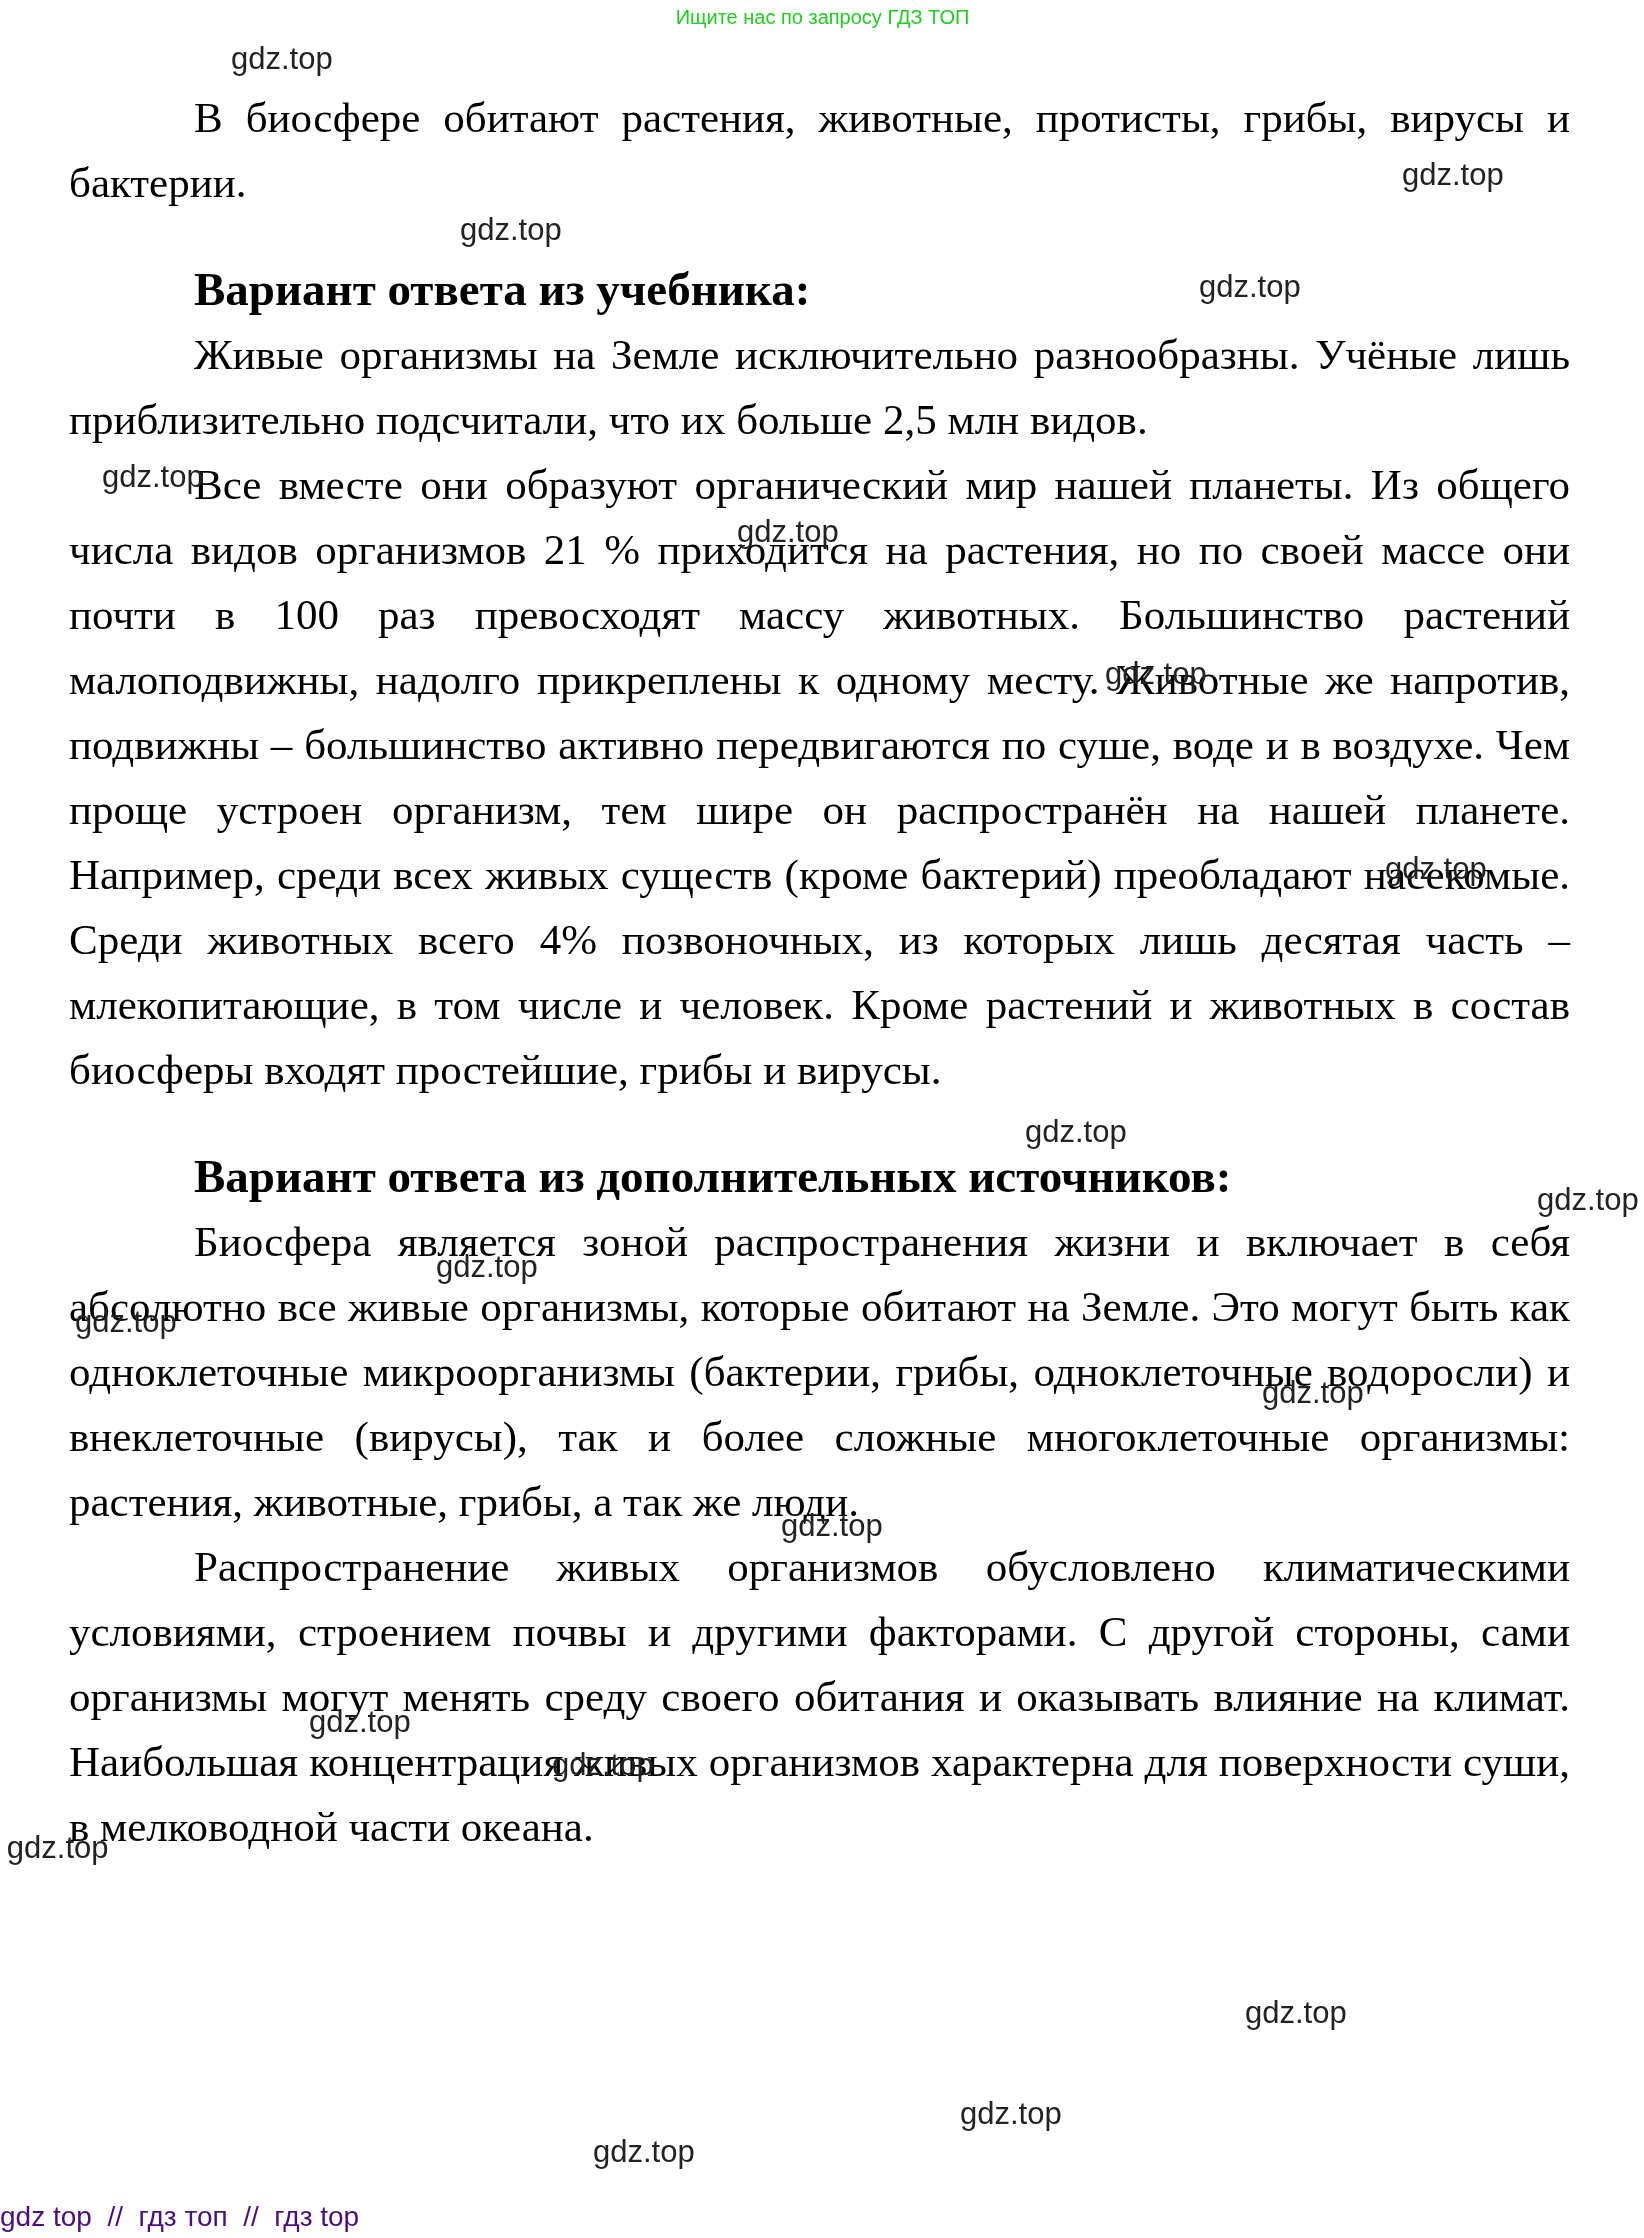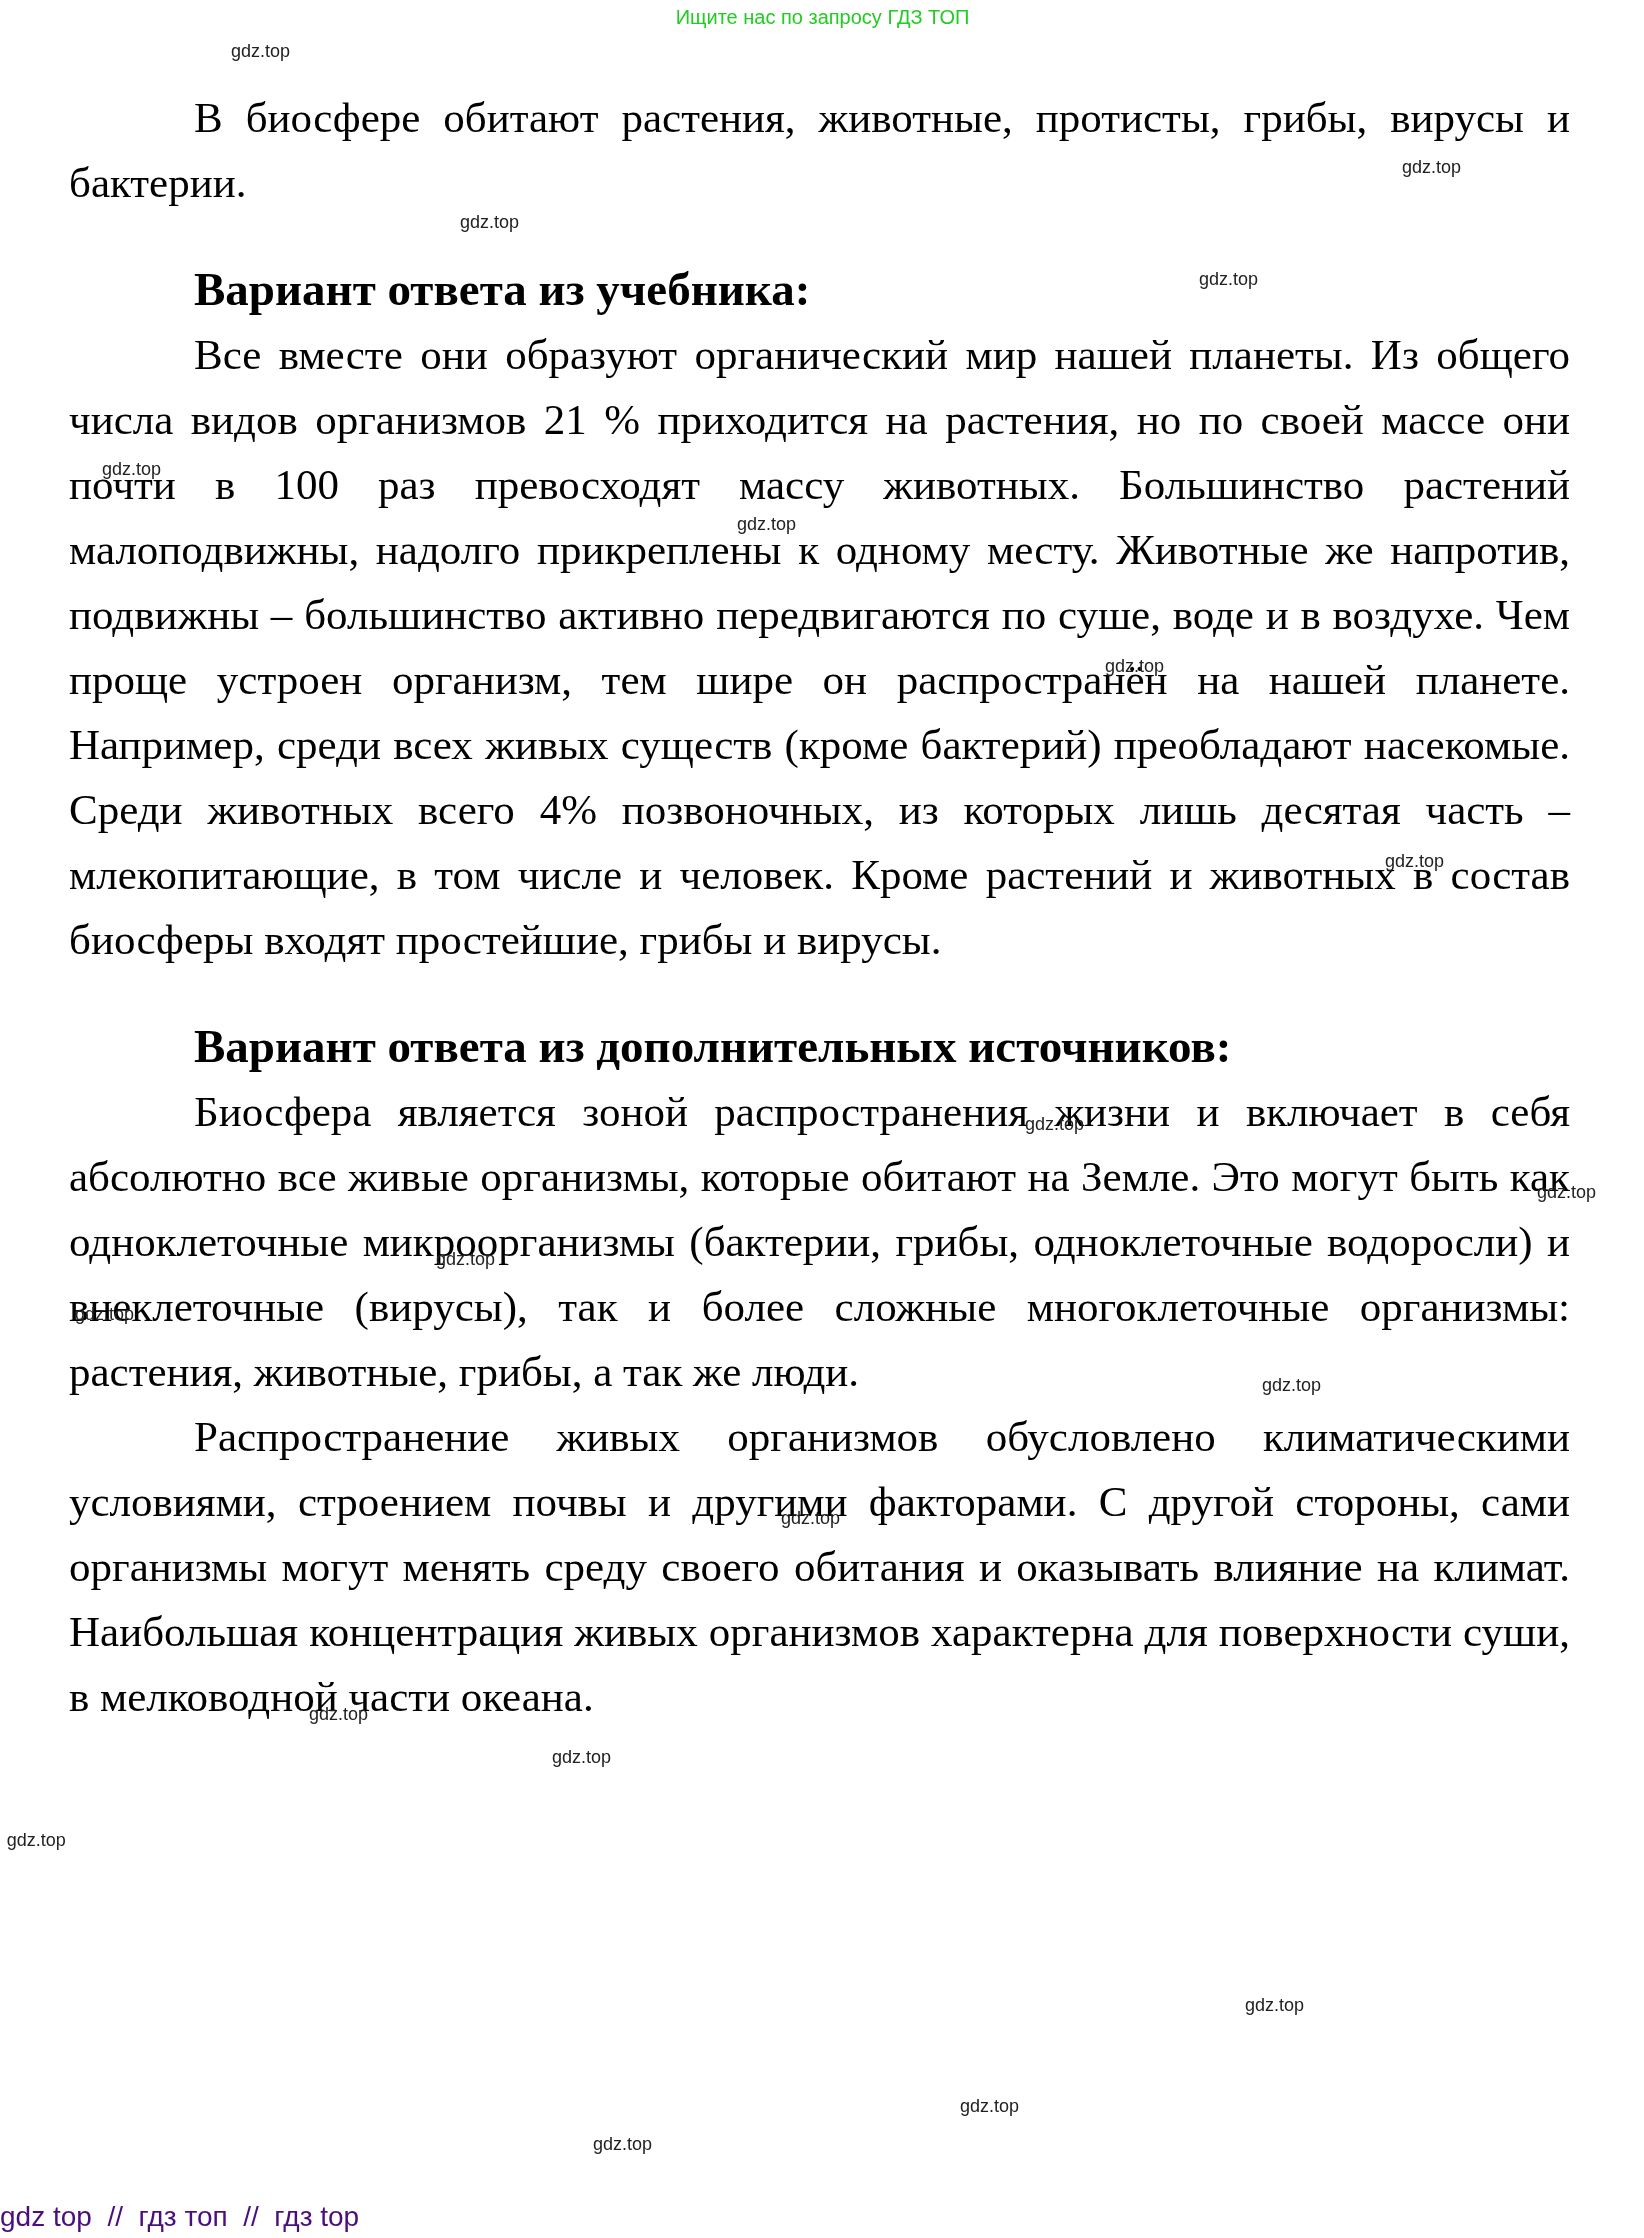--- a/index.html
+++ b/index.html
@@ -4,33 +4,34 @@
 <style>
   html, body { margin:0; padding:0; background:#ffffff; }
   body { width:1645px; height:2239px; position:relative; overflow:hidden; }
   .top-banner { position:absolute; top:0; left:0; width:100%; text-align:center;
     font-family:Liberation Sans, sans-serif; font-size:20px; color:#22cc22; line-height:34px; }
   .content { position:absolute; left:69px; width:1501px; top:85px;
     font-family:"Liberation Serif", serif; font-size:43px; color:#000; line-height:65px; }
   .content p { margin:0; text-align:justify; text-indent:125px; }
   .content h2 { margin:0; font-size:47px; font-weight:bold; text-indent:125px; line-height:65px; }
   .gap { height:42px; }
-  .wm { position:absolute; font-family:"Liberation Sans", sans-serif; font-size:18px; color:#222; }
+  .wm { position:absolute; font-family:"Liberation Sans", sans-serif; font-size:31px; color:#222; }
   .footer { position:absolute; left:0; width:100%; top:2201px; text-align:left;
     font-family:"Liberation Sans", sans-serif; font-size:28px; color:#4b0e7d; }
 </style>
 </head>
 <body>
 
 <div class="top-banner">Ищите нас по запросу ГДЗ ТОП</div>
 
 <div class="content">
   <p>В биосфере обитают растения, животные, протисты, грибы, вирусы и бактерии.</p>
   <div class="gap"></div>
   <h2>Вариант ответа из учебника:</h2>
+  <p>Живые организмы на Земле исключительно разнообразны. Учёные лишь приблизительно подсчитали, что их больше 2,5 млн видов.</p>
   <p>Все вместе они образуют органический мир нашей планеты. Из общего числа видов организмов 21 % приходится на растения, но по своей массе они почти в 100 раз превосходят массу животных. Большинство растений малоподвижны, надолго прикреплены к одному месту. Животные же напротив, подвижны – большинство активно передвигаются по суше, воде и в воздухе. Чем проще устроен организм, тем шире он распространён на нашей планете. Например, среди всех живых существ (кроме бактерий) преобладают насекомые. Среди животных всего 4% позвоночных, из которых лишь десятая часть – млекопитающие, в том числе и человек. Кроме растений и животных в состав биосферы входят простейшие, грибы и вирусы.</p>
   <div class="gap"></div>
   <h2>Вариант ответа из дополнительных источников:</h2>
   <p>Биосфера является зоной распространения жизни и включает в себя абсолютно все живые организмы, которые обитают на Земле. Это могут быть как одноклеточные микроорганизмы (бактерии, грибы, одноклеточные водоросли) и внеклеточные (вирусы), так и более сложные многоклеточные организмы: растения, животные, грибы, а так же люди.</p>
   <p>Распространение живых организмов обусловлено климатическими условиями, строением почвы и другими факторами. С другой стороны, сами организмы могут менять среду своего обитания и оказывать влияние на климат. Наибольшая концентрация живых организмов характерна для поверхности суши, в мелководной части океана.</p>
 </div>
 
 <span class="wm" style="left:231px;top:41px">gdz.top</span>
 <span class="wm" style="left:1402px;top:157px">gdz.top</span>
 <span class="wm" style="left:460px;top:212px">gdz.top</span>

